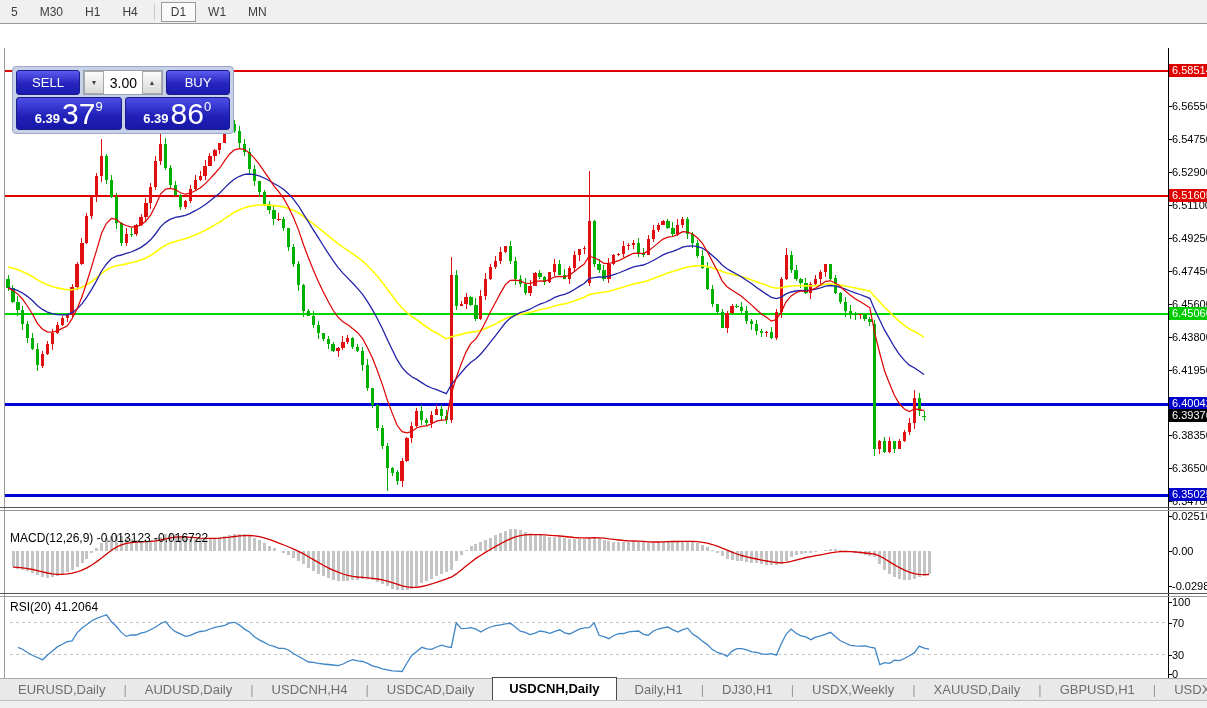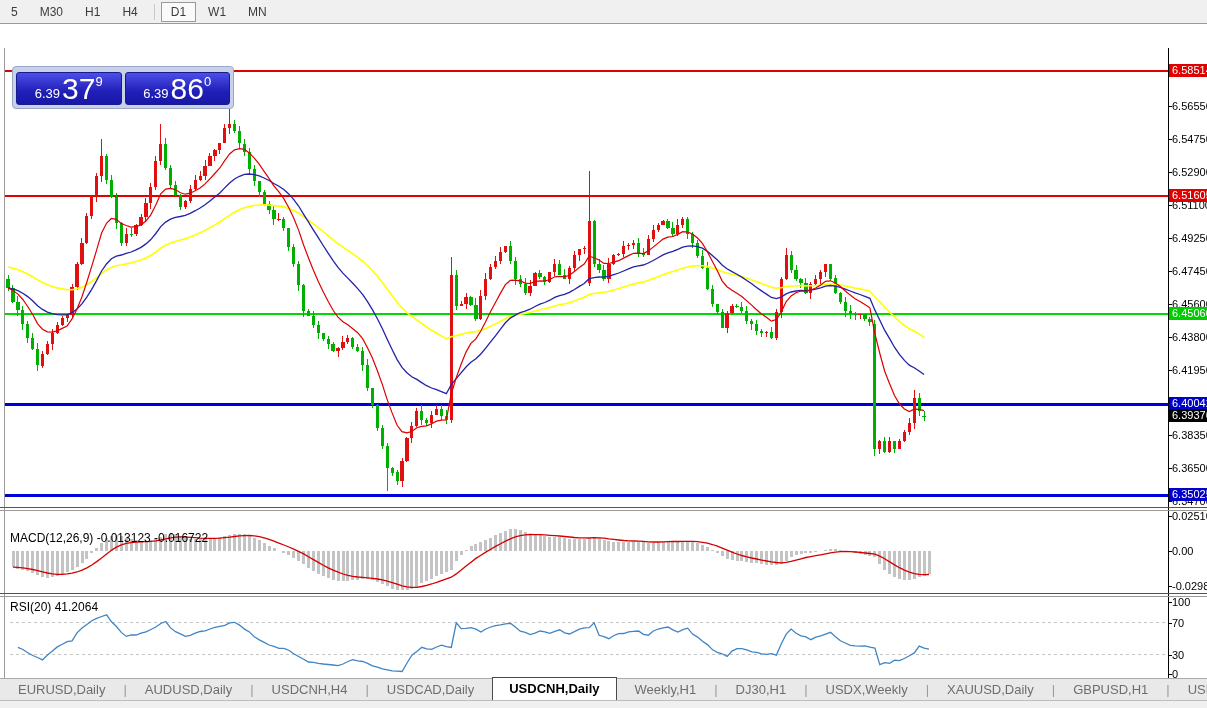--- a/index.html
+++ b/index.html
@@ -32,21 +32,21 @@
     background:linear-gradient(#5b5bf0,#2525be 55%,#1b1bb0);border:1px solid #1a1a8c;border-radius:3px;cursor:pointer;}
   #tw-stepper{flex:1;display:flex;margin:0 3px;border:1px solid #9aa0b0;background:#fff;}
   .tw-spin{width:18px;background:linear-gradient(#fbfbfb,#d9d9d9);border:1px solid #a8a8a8;
     font-size:7px;color:#444;display:flex;align-items:center;justify-content:center;cursor:pointer;}
   #tw-vol{flex:1;font-size:14px;display:flex;align-items:center;justify-content:flex-end;padding-right:5px;background:#fff;}
   #tw-row2{display:flex;margin-top:2px;height:33px;}
   .tw-price{flex:1;color:#fff;background:linear-gradient(#4d4de8,#2020b8 60%,#1717a8);
     border:1px solid #1a1a8c;border-radius:3px;display:flex;align-items:flex-end;justify-content:center;
     padding-bottom:1px;cursor:pointer;}
   .tw-price + .tw-price{margin-left:3px;}
-  .tw-small{font-size:13px;font-weight:normal;margin:0 2px 2px 0;}
+  .tw-small{font-size:13px;font-weight:bold;margin:0 2px 2px 0;}
   .tw-big{font-size:30px;line-height:28px;}
   .tw-sup{font-size:13px;align-self:flex-start;margin-top:1px;}
   
   .p-tick{position:absolute;left:1172px;font-size:11px;color:#000;white-space:nowrap;}
   .p-dash{position:absolute;left:1168px;width:4px;height:1px;background:#000;}
   .p-badge{position:absolute;left:1169px;font-size:11px;color:#fff;padding:0 3px 1px 3px;white-space:nowrap;}
   .sub-label{position:absolute;left:10px;font-size:12px;color:#000;white-space:nowrap;}
   .date-label{position:absolute;top:659px;font-size:11px;color:#000;white-space:nowrap;}
   .date-tick{position:absolute;top:656px;width:1px;height:4px;background:#333;}
   
@@ -650,20 +650,29 @@
         <polyline points="8.0,56.1 12.9,56.4 17.9,56.9 22.8,57.6 27.7,58.5 32.6,59.6 37.5,60.8 42.5,62.0 47.4,62.8 52.3,63.3 57.3,63.3 62.2,62.9 67.1,62.2 72.0,61.0 77.0,59.2 81.9,56.9 86.8,54.0 91.7,50.6 96.6,46.9 101.6,42.9 106.5,39.2 111.4,36.1 116.3,33.9 121.3,32.4 126.2,31.6 131.1,31.1 136.0,30.8 141.0,30.6 145.9,30.4 150.8,29.9 155.8,29.0 160.7,27.8 165.6,26.8 170.5,26.1 175.4,25.8 180.4,25.9 185.3,26.3 190.2,26.7 195.2,27.1 200.1,27.3 205.0,27.4 209.9,27.3 214.8,27.1 219.8,26.7 224.7,26.2 229.6,25.5 234.5,24.9 239.5,24.6 244.4,24.5 249.3,24.9 254.3,25.7 259.2,26.9 264.1,28.4 269.0,30.2 273.9,32.1 278.9,34.0 283.8,36.0 288.7,38.1 293.6,40.4 298.6,42.9 303.5,45.7 308.4,48.6 313.3,51.4 318.3,54.2 323.2,56.8 328.1,59.1 333.1,61.2 338.0,63.0 342.9,64.4 347.8,65.3 352.8,66.0 357.7,66.4 362.6,66.8 367.5,67.3 372.4,68.0 377.4,68.9 382.3,70.1 387.2,71.6 392.1,73.2 397.1,74.8 402.0,75.9 406.9,76.4 411.8,76.3 416.8,75.5 421.7,74.3 426.6,73.0 431.6,71.4 436.5,69.7 441.4,67.9 446.3,66.2 451.3,62.9 456.2,59.1 461.1,55.1 466.0,51.2 470.9,47.4 475.9,44.2 480.8,41.1 485.7,38.2 490.6,35.4 495.6,32.7 500.5,30.1 505.4,27.8 510.3,25.9 515.3,24.6 520.2,23.8 525.1,23.5 530.0,23.6 535.0,23.7 539.9,23.9 544.8,24.3 549.8,24.7 554.7,25.0 559.6,25.5 564.5,26.0 569.4,26.5 574.4,26.8 579.3,26.9 584.2,27.0 589.1,26.7 594.1,26.8 599.0,27.1 603.9,27.8 608.9,28.4 613.8,29.0 618.7,29.5 623.6,29.8 628.5,30.0 633.5,30.2 638.4,30.4 643.3,30.8 648.3,31.0 653.2,31.0 658.1,30.9 663.0,30.7 667.9,30.5 672.9,30.5 677.8,30.4 682.7,30.3 687.6,30.4 692.6,30.7 697.5,31.3 702.4,32.2 707.4,33.5 712.3,35.2 717.2,37.1 722.1,39.2 727.0,41.2 732.0,43.0 736.9,44.5 741.8,45.8 746.8,47.0 751.7,48.0 756.6,49.1 761.5,50.0 766.4,50.8 771.4,51.5 776.3,51.8 781.2,51.4 786.1,50.4 791.1,49.1 796.0,47.8 800.9,46.5 805.9,45.6 810.8,44.7 815.7,43.8 820.6,42.9 825.5,41.9 830.5,41.1 835.4,40.6 840.3,40.5 845.3,40.6 850.2,41.0 855.1,41.4 860.0,42.0 864.9,42.5 869.9,43.1 874.8,45.1 879.7,47.8 884.6,50.9 889.6,53.9 894.5,56.7 899.4,59.2 904.4,61.2 909.3,62.7 914.2,63.3 919.1,63.6 924.0,63.5 " fill="none" stroke="#d40000" stroke-width="1.3" shape-rendering="auto"></polyline>
       </svg>
     <svg id="rsi-svg" width="1163" height="82" viewBox="0 0 1163 82">
         <line x1="5" x2="1163" y1="25.9" y2="25.9" stroke="#c4c4c4" stroke-width="1" stroke-dasharray="3 3"></line>
         <line x1="5" x2="1163" y1="57.7" y2="57.7" stroke="#c4c4c4" stroke-width="1" stroke-dasharray="3 3"></line>
         <polyline points="12.9,50.4 17.9,52.5 22.8,55.7 27.7,58.5 32.6,60.5 37.5,62.9 42.5,58.0 47.4,53.9 52.3,49.9 57.3,47.3 62.2,44.6 67.1,43.8 72.0,35.9 77.0,31.1 81.9,27.5 86.8,23.7 91.7,21.4 96.6,19.5 101.6,17.8 106.5,24.8 111.4,29.5 116.3,35.4 121.3,39.4 126.2,38.0 131.1,38.0 136.0,36.2 141.0,34.9 145.9,32.5 150.8,30.0 155.8,26.5 160.7,24.5 165.6,30.9 170.5,34.7 175.4,36.9 180.4,39.3 185.3,38.3 190.2,36.1 195.2,34.5 200.1,33.8 205.0,32.0 209.9,30.4 214.8,29.3 219.8,28.3 224.7,25.9 229.6,25.3 234.5,28.1 239.5,32.1 244.4,34.9 249.3,39.7 254.3,42.9 259.2,45.4 264.1,48.0 269.0,49.4 273.9,51.3 278.9,51.3 283.8,53.2 288.7,56.8 293.6,59.5 298.6,62.2 303.5,65.0 308.4,65.4 313.3,66.3 318.3,67.0 323.2,67.5 328.1,68.0 333.1,68.7 338.0,67.0 342.9,64.5 347.8,62.7 352.8,63.9 357.7,64.5 362.6,66.3 367.5,68.8 372.4,70.2 377.4,71.8 382.3,72.8 387.2,73.9 392.1,74.1 397.1,74.5 402.0,66.0 406.9,58.2 411.8,54.6 416.8,50.3 421.7,51.9 426.6,52.4 431.6,50.0 436.5,48.1 441.4,49.6 446.3,50.4 451.3,25.8 456.2,31.6 461.1,31.4 466.0,30.6 470.9,32.2 475.9,35.0 480.8,32.0 485.7,30.0 490.6,28.6 495.6,27.9 500.5,26.9 505.4,26.3 510.3,30.1 515.3,34.2 520.2,35.4 525.1,37.5 530.0,36.1 535.0,34.0 539.9,34.9 544.8,36.4 549.8,34.3 554.7,32.8 559.6,35.8 564.5,37.0 569.4,34.7 574.4,32.1 579.3,30.9 584.2,30.6 589.1,25.8 594.1,38.3 599.0,39.6 603.9,41.7 608.9,38.5 613.8,36.7 618.7,36.5 623.6,34.8 628.5,34.4 633.5,34.0 638.4,37.3 643.3,38.2 648.3,34.0 653.2,32.0 658.1,30.9 663.0,30.0 667.9,32.8 672.9,35.0 677.8,32.7 682.7,31.2 687.6,37.1 692.6,40.1 697.5,44.2 702.4,47.6 707.4,52.6 712.3,55.5 717.2,56.8 722.1,59.4 727.0,54.1 732.0,51.6 736.9,51.7 741.8,52.8 746.8,54.8 751.7,55.4 756.6,56.8 761.5,57.3 766.4,56.6 771.4,58.1 776.3,46.8 781.2,37.1 786.1,32.1 791.1,36.3 796.0,38.8 800.9,39.9 805.9,42.7 810.8,40.2 815.7,38.9 820.6,37.1 825.5,35.3 830.5,39.7 835.4,43.8 840.3,46.0 845.3,48.3 850.2,48.9 855.1,49.2 860.0,48.8 864.9,50.1 869.9,51.1 874.8,67.7 879.7,65.6 884.6,66.4 889.6,63.1 894.5,63.7 899.4,61.5 904.4,58.7 909.3,55.9 914.2,49.1 919.1,51.2 924.0,52.1 " fill="none" stroke="#3f85c6" stroke-width="1.3" shape-rendering="auto"></polyline>
       </svg>
 
 
     <div id="trade-widget">
+      <div id="tw-row1">
+        <div class="tw-btn">SELL</div>
+        <div id="tw-stepper">
+          <div class="tw-spin">▼</div>
+          <div id="tw-vol">3.00</div>
+          <div class="tw-spin">▲</div>
+        </div>
+        <div class="tw-btn">BUY</div>
+      </div>
       <div id="tw-row2">
         <div class="tw-price">
           <span class="tw-small">6.39</span>
           <span class="tw-big">37</span>
           <span class="tw-sup">9</span>
         </div>
         <div class="tw-price">
           <span class="tw-small">6.39</span>
           <span class="tw-big">86</span>
           <span class="tw-sup">0</span>
@@ -764,21 +773,21 @@
 
   <div id="tabbar">
       <div class="tab">EURUSD,Daily</div>
       <div class="tab-sep">|</div>
       <div class="tab">AUDUSD,Daily</div>
       <div class="tab-sep">|</div>
       <div class="tab">USDCNH,H4</div>
       <div class="tab-sep">|</div>
       <div class="tab">USDCAD,Daily</div>
       <div class="tab active">USDCNH,Daily</div>
-      <div class="tab">Weekly,H1</div>
+      <div class="tab">Daily,H1</div>
       <div class="tab-sep">|</div>
       <div class="tab">DJ30,H1</div>
       <div class="tab-sep">|</div>
       <div class="tab">USDX,Weekly</div>
       <div class="tab-sep">|</div>
       <div class="tab">XAUUSD,Daily</div>
       <div class="tab-sep">|</div>
       <div class="tab">GBPUSD,H1</div>
       <div class="tab-sep">|</div>
       <div class="tab">USDX,Weekly</div>

